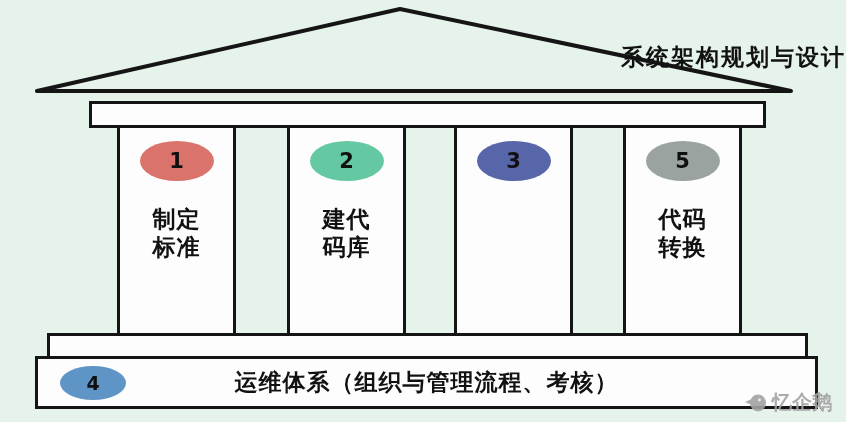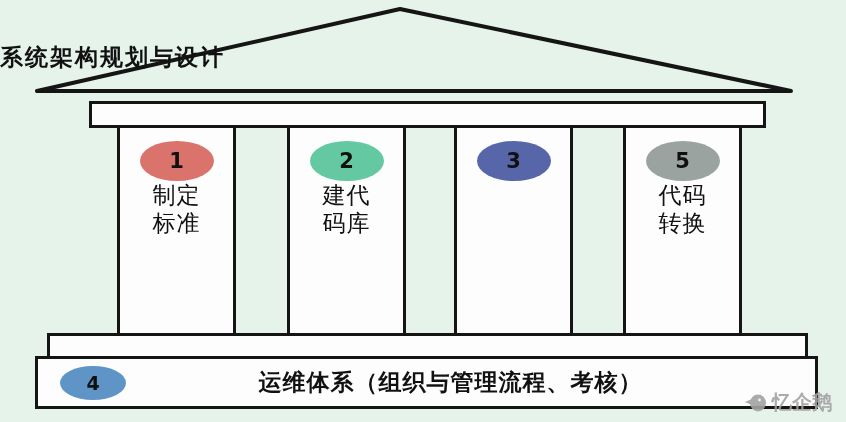--- a/index.html
+++ b/index.html
@@ -17,21 +17,21 @@
   }
   .stage { position: absolute; inset: 0; }
 
   
   .roof-svg { position: absolute; left: 0; top: 0; }
   .roof-label {
     position: absolute;
     left: 0;
     top: 42px;
     width: 846px;
-    text-align: left;
+    text-align: right;
     font-size: 23px;
     font-weight: bold;
     letter-spacing: 2px;
   }
 
   
   .beam {
     position: absolute;
     left: 89px;
     top: 101px;
@@ -66,22 +66,23 @@
     height: 40px;
     border-radius: 50%;
     display: flex;
     align-items: center;
     justify-content: center;
     font-size: 21px;
     font-weight: bold;
     color: #101010;
   }
   .pillar-label {
+    margin-top: 24px;
     font-size: 23px;
-    font-weight: normal;
+    font-weight: bold;
     line-height: 28px;
     text-align: center;
     letter-spacing: 1px;
   }
   .pillar-label span { display: block; }
 
   
   .step {
     position: absolute;
     left: 47px;
@@ -116,21 +117,20 @@
     left: 0;
     top: 0;
     width: 100%;
     height: 100%;
     display: flex;
     align-items: center;
     justify-content: center;
     font-size: 23px;
     font-weight: bold;
     letter-spacing: 1px;
-    padding-left: 24px;
   }
 
   
   .watermark {
     position: absolute;
     right: 14px;
     top: 389px;
     display: flex;
     align-items: center;
     gap: 5px;

